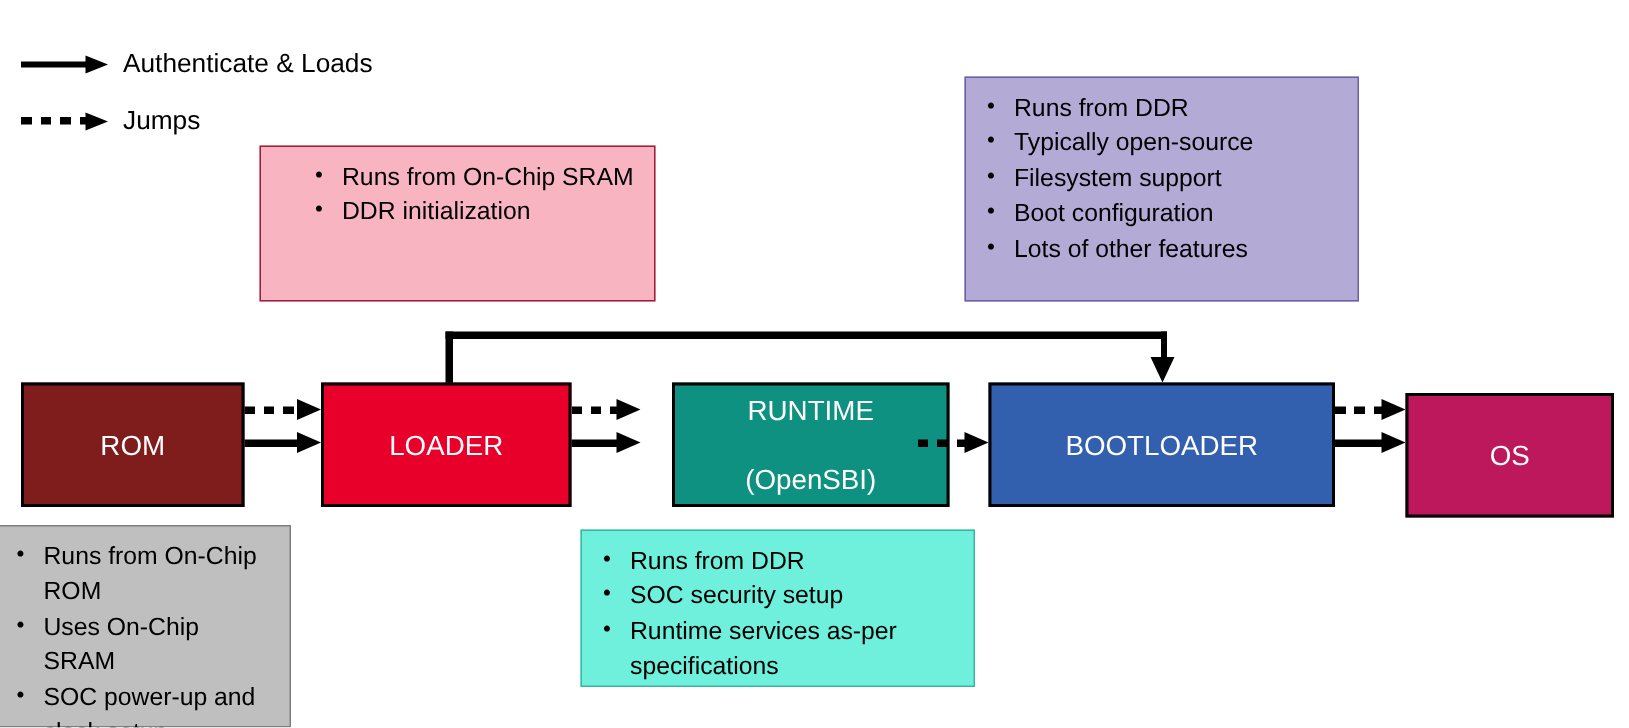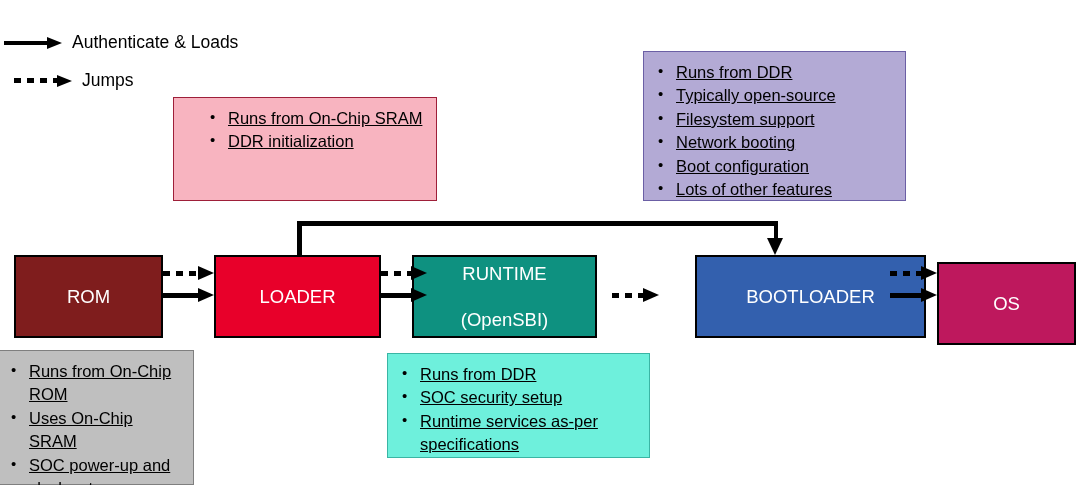--- a/index.html
+++ b/index.html
@@ -76,21 +76,20 @@
   
   .callout {
     position: absolute;
     box-sizing: border-box;
     padding: 9px 10px 9px 10px;
   }
   .callout ul {
     margin: 0;
     padding: 0;
     list-style: none;
-    text-decoration: underline;
   }
   .callout li {
     position: relative;
     padding-left: 22px;
     font-size: 16.5px;
     line-height: 1.42;
     color: #000000;
   }
   .callout li::before {
     content: "\2022";
@@ -166,21 +165,21 @@
     border-left: 8.5px solid transparent;
     border-right: 8.5px solid transparent;
     border-top: 17px solid #000000;
   }
 </style>
 </head>
 <body>
 
 <div id="canvas">
 
-  <div class="legend-row" style="left:4px; top:32px;text-align:right;">
+  <div class="legend-row" style="left:14px; top:32px;text-align:right;">
     <span class="arrow-solid-legend">
       <span class="shaft"></span>
         <span class="head"></span>
     </span>
     <span class="legend-label">Authenticate &amp; Loads</span>
   </div>
 
   <div class="legend-row" style="left:14px; top:70px;">
     <span class="arrow-dashed-legend">
       <span class="shaft"></span>
@@ -194,47 +193,46 @@
       <li>Runs from On-Chip SRAM</li>
       <li>DDR initialization</li>
     </ul>
   </div>
 
   <div class="callout" style="left:643px; top:51px; width:263px; height:150px; background:#b3aad5; border:1.5px solid #6b5fa5;">
     <ul>
       <li>Runs from DDR</li>
       <li>Typically open-source</li>
       <li>Filesystem support</li>
-      <li>Network booting</li>
       <li>Boot configuration</li>
       <li>Lots of other features</li>
     </ul>
   </div>
 
   <div class="ortho" style="left:0; top:0; width:1086px; height:485px;">
     <span class="seg-v" style="left:297px; top:221px; width:4.5px; height:36px;"></span>
     <span class="seg-h" style="left:297px; top:221px; width:481px; height:4.5px;"></span>
     <span class="seg-v" style="left:773.5px; top:221px; width:4.5px; height:20px;"></span>
     <span class="head-down" style="left:767px; top:238px;"></span>
   </div>
 
   <div class="node" style="left:14px; top:255px; width:149px; height:83px; background:#7f1d1d;">
     <span>ROM</span>
   </div>
 
   <div class="node" style="left:214px; top:255px; width:167px; height:83px; background:#e8002a;justify-content:center;">
     <span>LOADER</span>
   </div>
 
-  <div class="node" style="left:412px; top:255px; width:185px; height:83px; background:#0e9180; flex-direction:column;gap:23px;">
+  <div class="node" style="left:448px; top:255px; width:185px; height:83px; background:#0e9180; flex-direction:column;gap:23px;">
     <span>RUNTIME</span>
     <span>(OpenSBI)</span>
   </div>
 
-  <div class="node" style="left:695px; top:255px; width:231px; height:83px; background:#3360ae;text-align:right;">
+  <div class="node" style="left:659px; top:255px; width:231px; height:83px; background:#3360ae;text-align:right;">
     <span>BOOTLOADER</span>
   </div>
 
   <div class="node" style="left:937px; top:262px; width:139px; height:83px; background:#be185d;">
     <span>OS</span>
   </div>
 
   <div class="conn" style="left:163px; top:266px; width:51px;">
     <span class="shaft-dashed" style="width:38px;"></span>
       <span class="head-right"></span>

